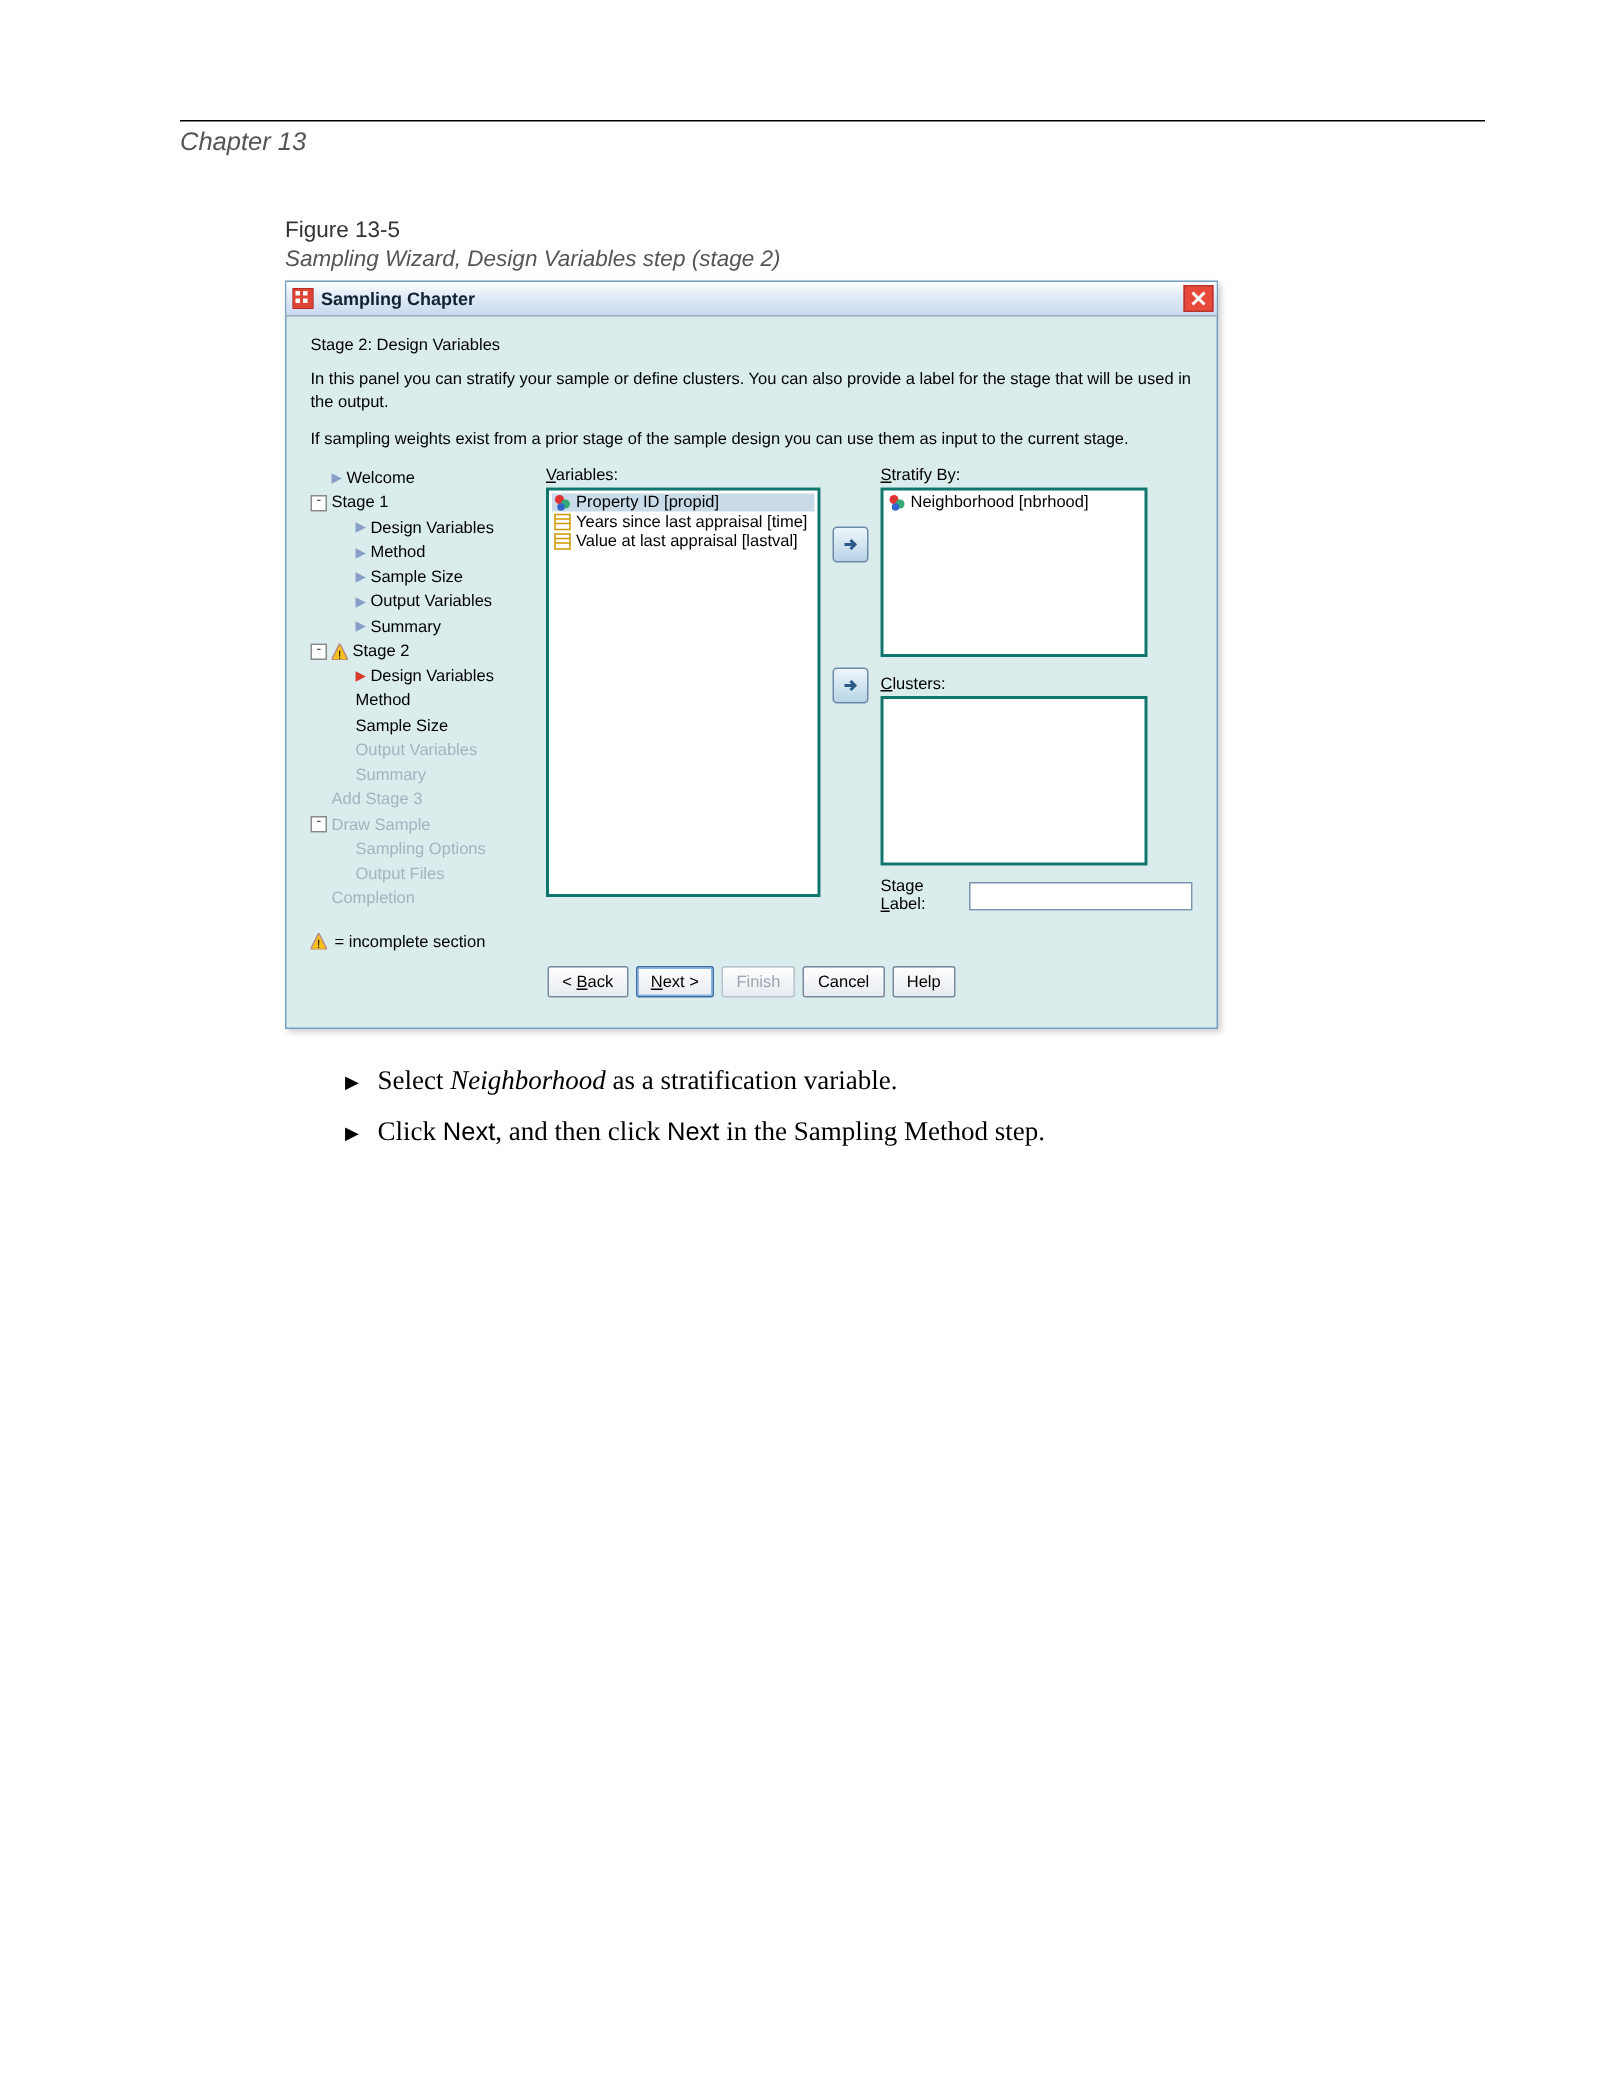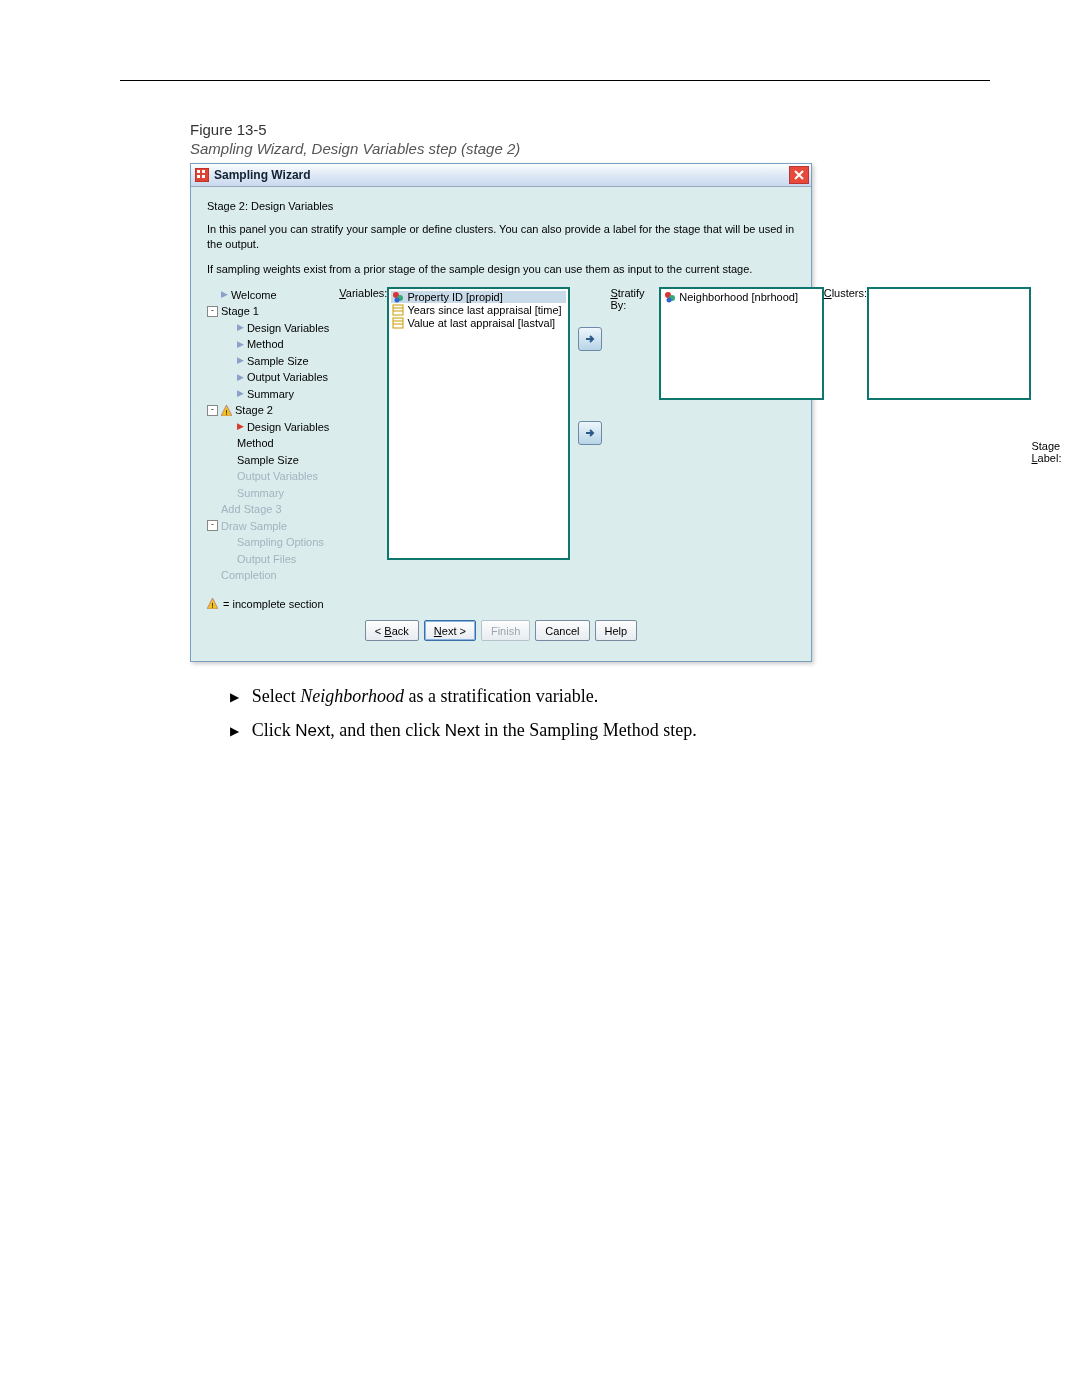--- a/index.html
+++ b/index.html
@@ -25,21 +25,21 @@
   .tnode{display:flex;align-items:center;gap:3px;white-space:nowrap;}
   .exp{width:9px;height:9px;border:1px solid #888;background:#fff;font-size:9px;line-height:7px;text-align:center;font-family:monospace;color:#333;}
   .tr-arrow{color:#8aa0c8;font-size:9px;}
   .tr-arrow.on{color:#d63a2a;}
   .dim{color:#a3b3c0;}
   .ind1{padding-left:14px;}
   .ind2{padding-left:30px;}
   .warn{width:11px;height:11px;display:inline-block;}
   .warn svg{width:11px;height:11px;display:block;}
   .right{flex:1;display:flex;gap:8px;}
-  .col{display:flex;flex-direction:row;}
+  .col{display:flex;flex-direction:column;}
   .lbl{font-size:11px;margin-bottom:2px;}
   .listbox{border:2px solid #0f766e;background:#fff;width:175px;height:265px;padding:2px;font-size:11px;}
   .listbox.small{height:105px;width:170px;}
   .li{display:flex;align-items:center;gap:3px;padding:0 1px;margin-bottom:1px;}
   .li.sel{background:#c9dbe8;}
   .vicon{width:12px;height:12px;flex-shrink:0;}
   .vicon svg{width:12px;height:12px;display:block;}
   .mid{display:flex;flex-direction:column;justify-content:flex-start;gap:70px;padding-top:40px;}
   .movebtn{width:22px;height:22px;border:1px solid #6c8aa8;border-radius:3px;background:linear-gradient(#eef6fb,#b7d4e6);display:flex;align-items:center;justify-content:center;}
   .movebtn svg{width:12px;height:12px;}
@@ -55,37 +55,38 @@
   .step::before{content:"▶";font-size:12px;margin-right:8px;vertical-align:1px;}
   .sans{font-family:Arial,sans-serif;font-size:17px;}
   .ital{font-style:italic;}
   .und{text-decoration:underline;}
 </style>
 </head>
 <body>
 
 <div class="page">
   <div class="rule"></div>
+  <div class="chapter">Chapter 13</div>
 
   <div class="fig-block">
     <div class="fig-num">Figure 13-5</div>
     <div class="fig-cap">Sampling Wizard, Design Variables step (stage 2)</div>
 
     <div class="dialog">
       <div class="titlebar">
         <span class="t-icon">
           <svg viewBox="0 0 14 14">
               <rect x="0" y="0" width="14" height="14" fill="#d43" stroke="#a22"></rect>
               <rect x="2" y="2" width="3" height="3" fill="#fff"></rect>
               <rect x="7" y="2" width="3" height="3" fill="#fff"></rect>
               <rect x="2" y="7" width="3" height="3" fill="#fff"></rect>
               <rect x="7" y="7" width="3" height="3" fill="#fff"></rect>
             </svg>
         </span>
-        <span class="t-text">Sampling Wizard</span>
+        <span class="t-text">Sampling Chapter</span>
         <span class="t-close">
           <svg viewBox="0 0 10 10">
               <path d="M1 1 L9 9 M9 1 L1 9" stroke="#fff" stroke-width="2"></path>
             </svg>
         </span>
       </div>
 
       <div class="body">
         <div class="stage-h">Stage 2: Design Variables</div>
         <div class="desc">In this panel you can stratify your sample or define clusters. You can also provide a label for the stage that will be used in the output.</div>

